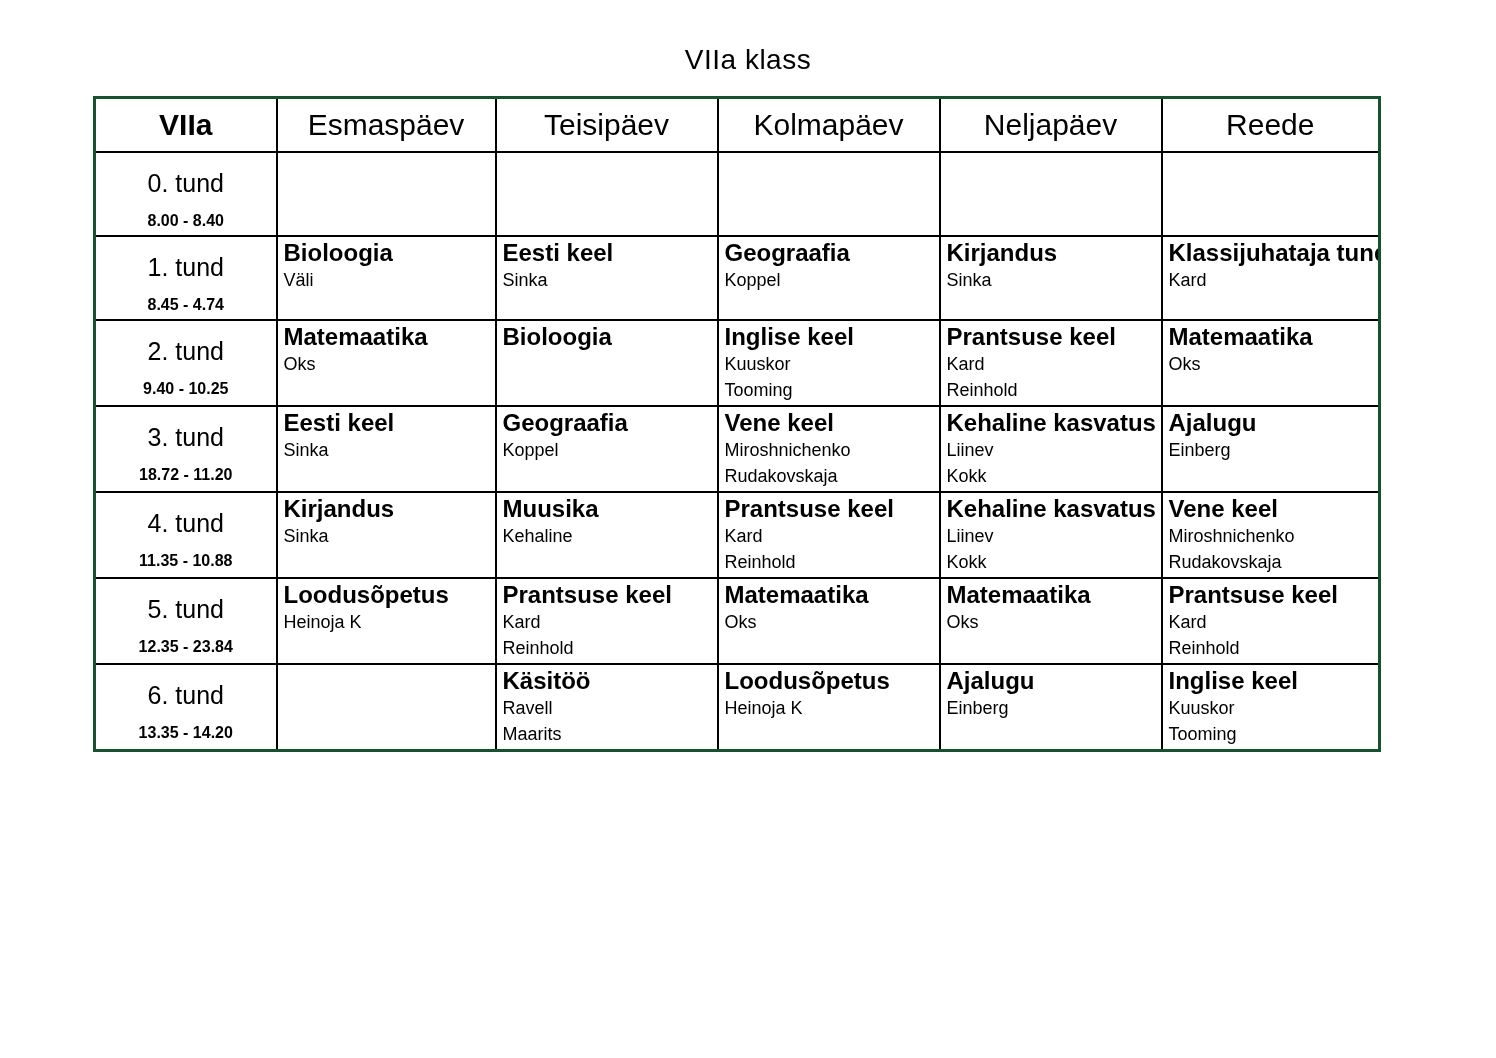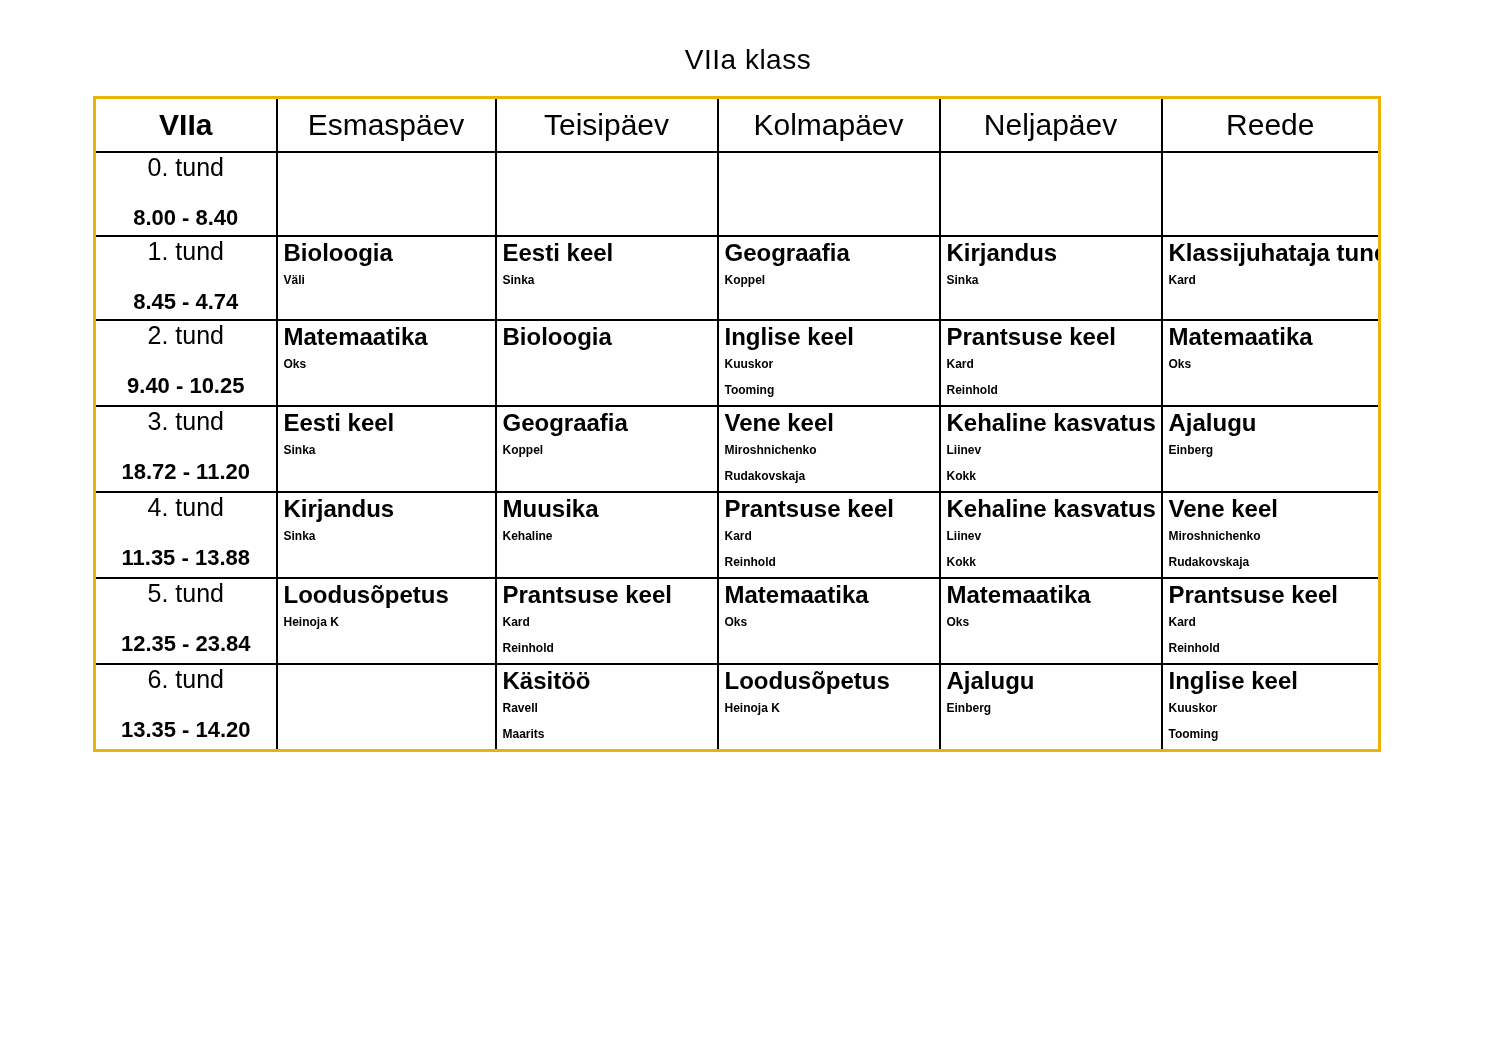--- a/index.html
+++ b/index.html
@@ -22,21 +22,21 @@
     line-height: 36px;
     font-weight: 400;
     text-align: center;
     letter-spacing: 0.5px;
   }
   table.timetable {
     border-collapse: collapse;
     table-layout: fixed;
     margin: 18px 0 0 93px;
     width: 1285px;
-    border: 3px solid #eab308;
+    border: 3px solid #14532d;
   }
   table.timetable th, table.timetable td {
     border: 2px solid #000;
     padding: 0;
     vertical-align: top;
     overflow: hidden;
   }
   thead tr { height: 54px; }
   thead th {
     font-size: 30px;
@@ -49,45 +49,45 @@
   tbody tr { height: 84px; }
   .period-cell {
     text-align: center;
     vertical-align: top;
   }
   .period-cell .inner {
     display: flex;
     flex-direction: column;
     justify-content: space-between;
     height: 80px;
-    padding: 2px 0 4px 0;
+    padding: 18px 0 4px 0;
     box-sizing: border-box;
   }
   .period {
     font-size: 25px;
     font-weight: 400;
     line-height: 1;
   }
   .time {
-    font-size: 22px;
+    font-size: 16px;
     font-weight: 700;
     line-height: 1;
   }
   .lesson-cell {
     padding: 2px 6px 2px 6px !important;
   }
   .subject {
     font-size: 24px;
     font-weight: 700;
     line-height: 28px;
     white-space: nowrap;
   }
   .teacher {
-    font-size: 12px;
-    font-weight: 700;
+    font-size: 18px;
+    font-weight: 400;
     line-height: 26px;
     white-space: nowrap;
   }
 </style>
 </head>
 <body>
 
 <div class="page">
   <h1 class="title">VIIa klass</h1>
   <table class="timetable">
@@ -207,21 +207,21 @@
           </td>
           <td class="lesson-cell">
             <div class="subject">Ajalugu</div>
             <div class="teacher">Einberg</div>
           </td>
         </tr>
         <tr>
           <th class="period-cell">
             <div class="inner">
               <div class="period">4. tund</div>
-              <div class="time">11.35 - 13.88</div>
+              <div class="time">11.35 - 10.88</div>
             </div>
           </th>
           <td class="lesson-cell">
             <div class="subject">Kirjandus</div>
             <div class="teacher">Sinka</div>
           </td>
           <td class="lesson-cell">
             <div class="subject">Muusika</div>
             <div class="teacher">Kehaline</div>
           </td>

